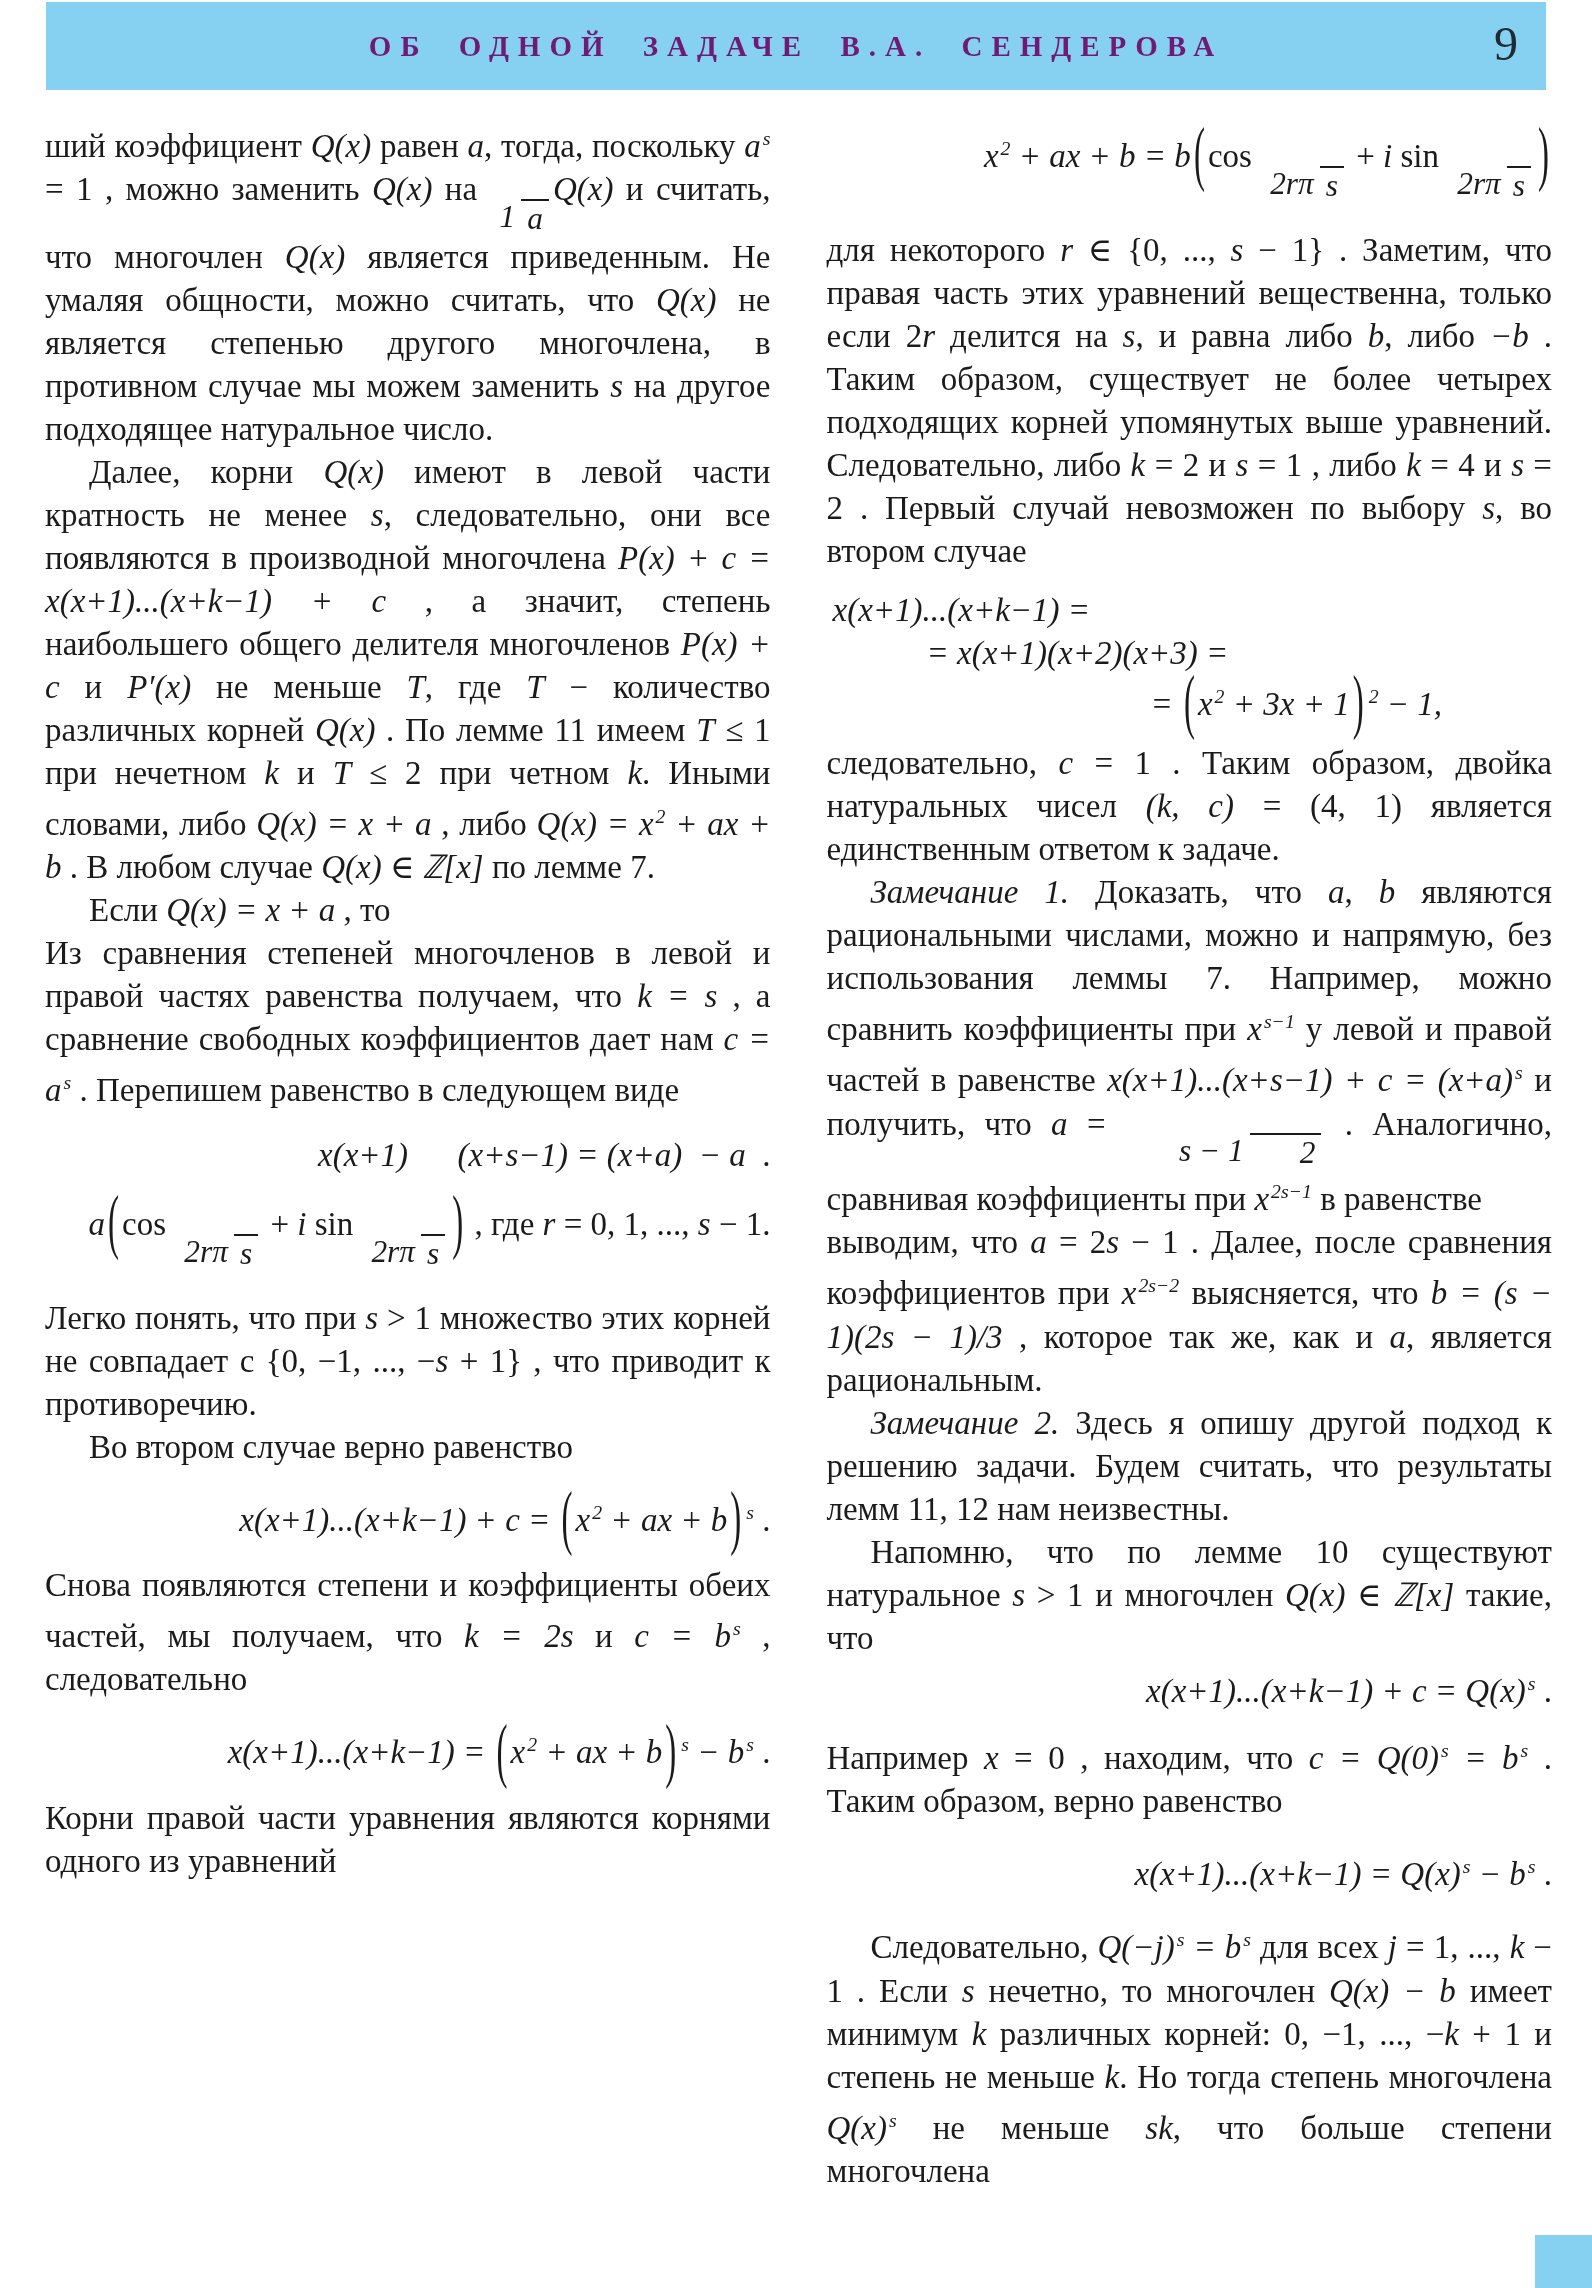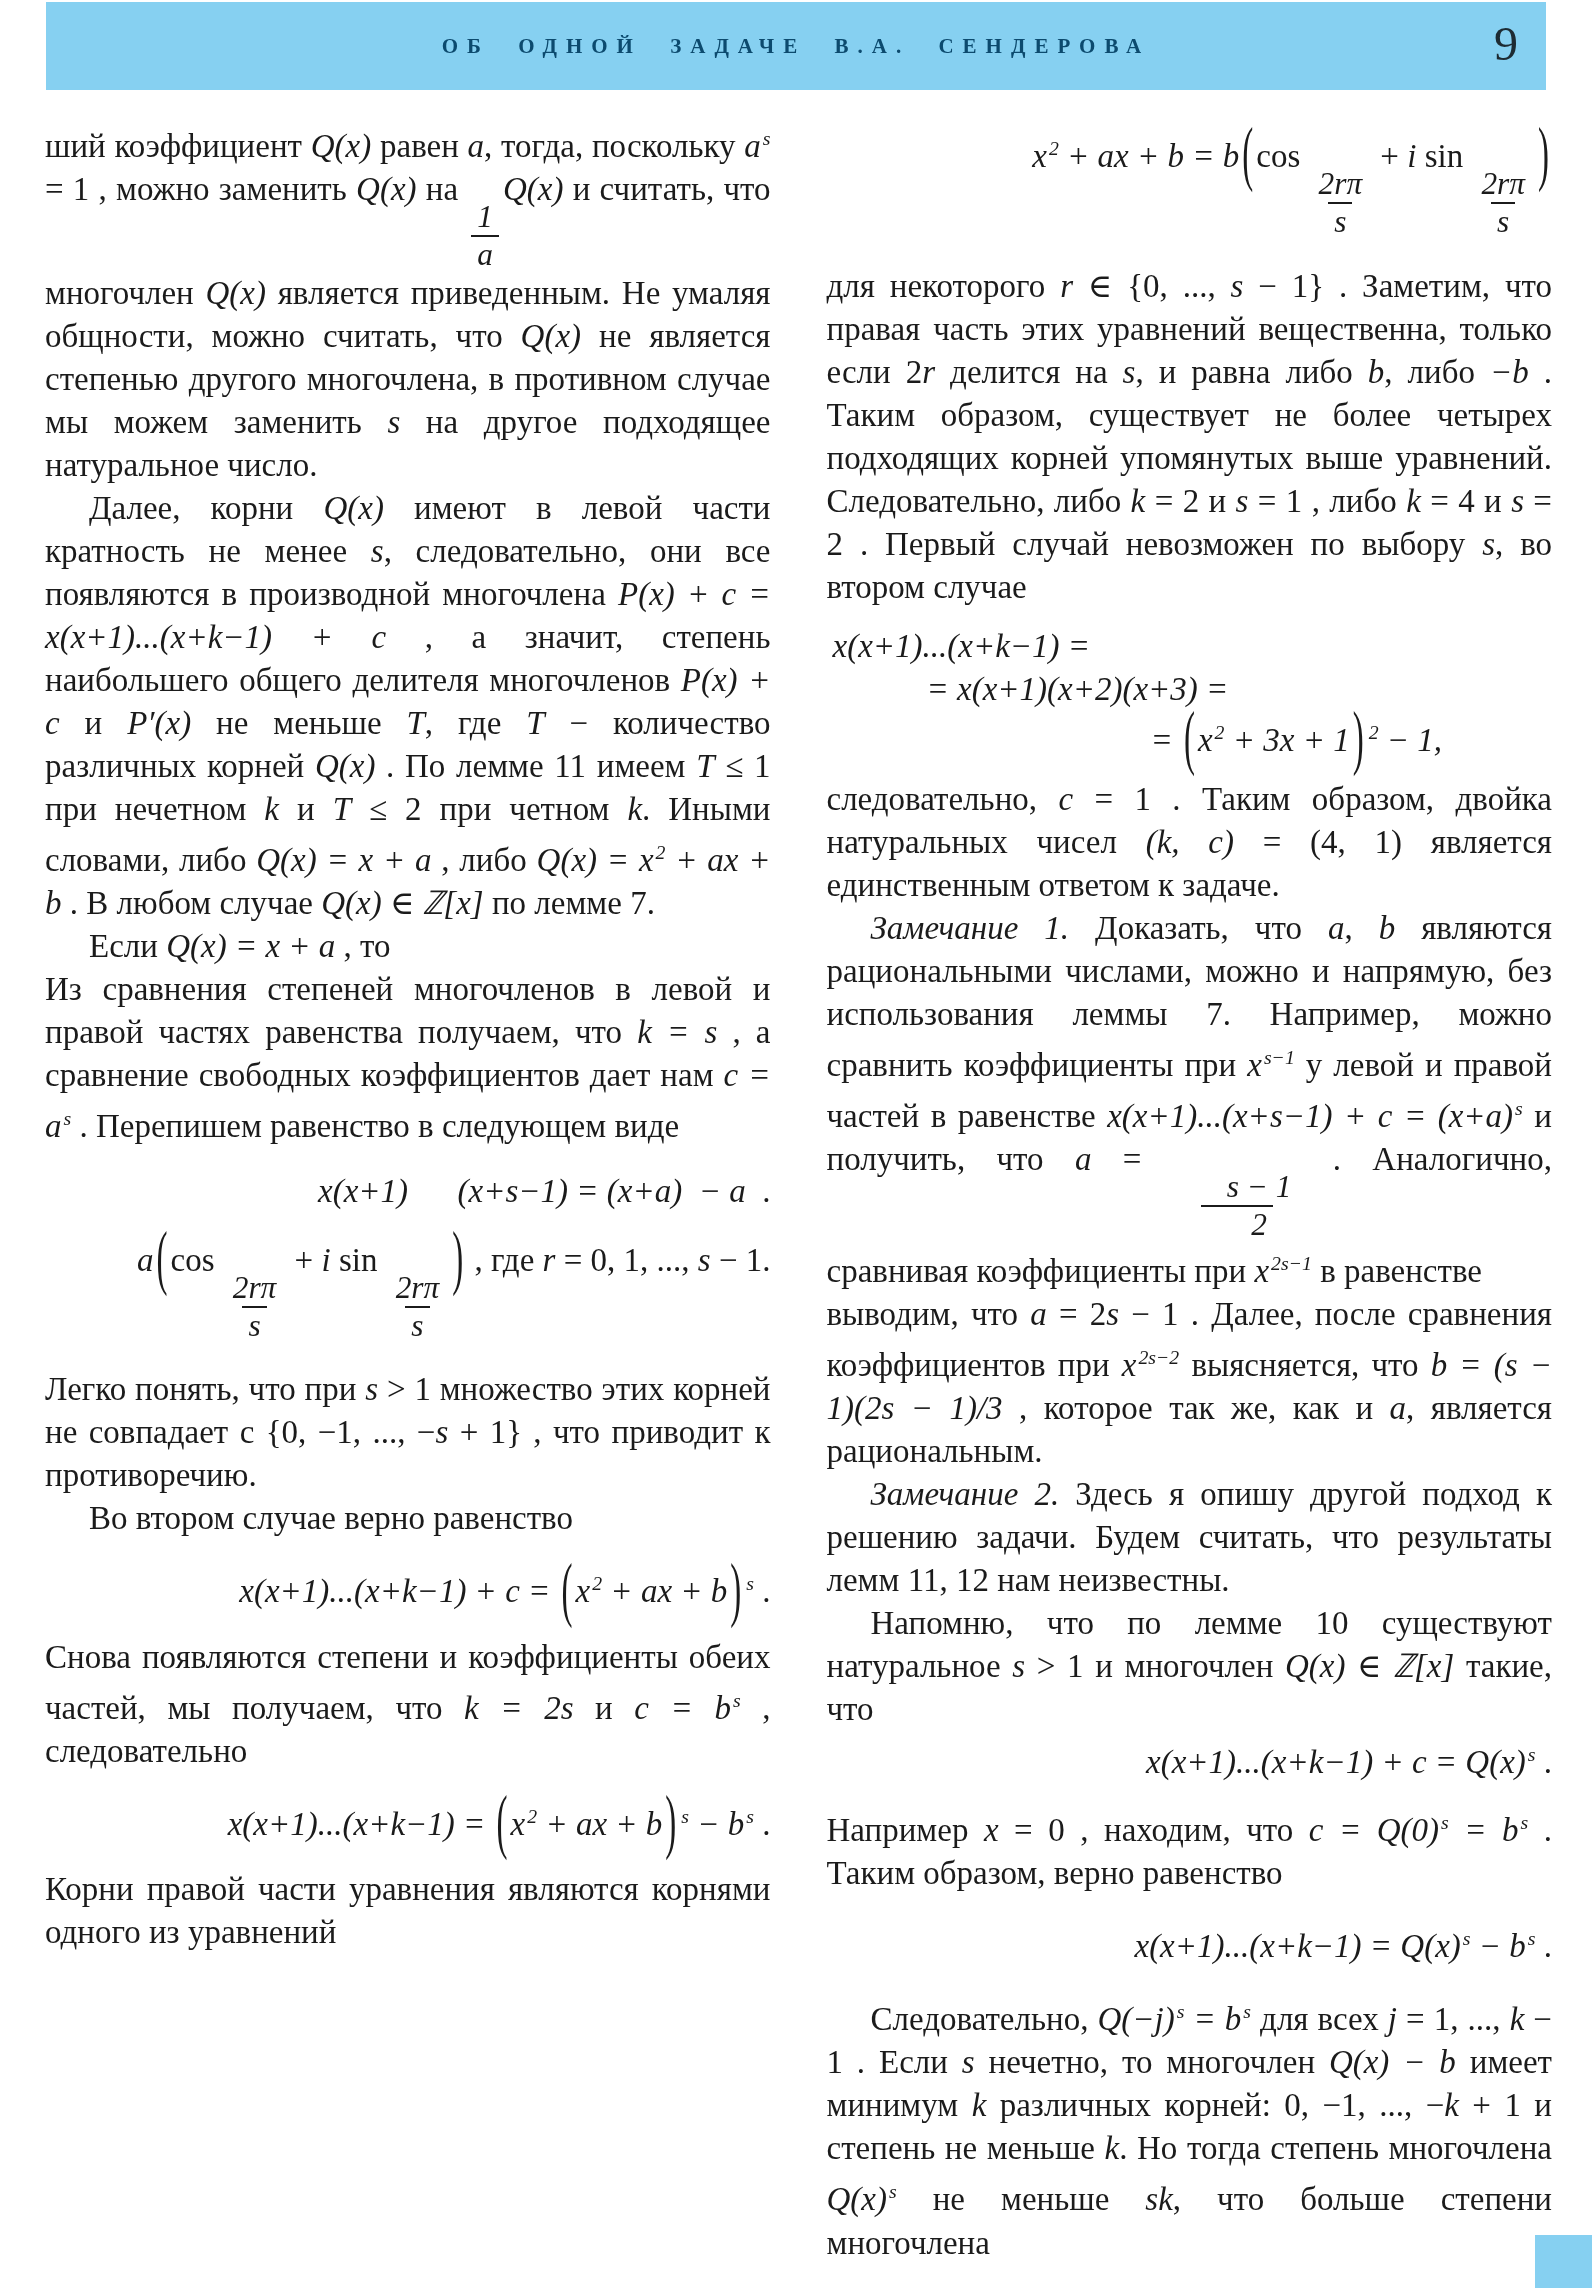--- a/index.html
+++ b/index.html
@@ -1,37 +1,37 @@
 <!DOCTYPE html>
 <html lang="ru" style="--band: #86d0f1;"><head>
 <meta charset="utf-8">
 <style>
   html,body{margin:0;padding:0;background:#ffffff;}
   .page{position:relative;width:1592px;height:2289px;background:#ffffff;overflow:hidden;
         font-family:"Liberation Serif","DejaVu Serif",serif;color:#1b1b1b;}
   .band{position:absolute;left:46px;top:2px;width:1500px;height:88px;background:var(--band,#86d0f1);}
   .band .title{position:absolute;left:0;right:0;top:0;bottom:0;display:flex;align-items:center;justify-content:center;
-        font-weight:bold;font-size:21px;letter-spacing:9px;word-spacing:14px;color:#0c4a6e;}
+        font-weight:bold;font-size:29px;letter-spacing:9px;word-spacing:14px;color:#701a75;}
   .band .pagenum{position:absolute;right:28px;top:50%;transform:translateY(-54%);font-size:48px;color:#1d2b33;}
   .columns{position:absolute;left:45px;top:117px;width:1507px;display:flex;gap:56px;}
   .col{flex:1 1 0;min-width:0;}
   p.text{font-size:33px;line-height:43px;text-align:justify;margin:0;hyphens:auto;}
   p.text.indent{text-indent:44px;}
   p.eq{font-size:33px;line-height:43px;text-align:right;margin:22px 0;white-space:nowrap;}
   p.eq.tight{margin:2px 0 16px;}
   p.eq.tall{margin:26px 0;}
   p.eq.top{margin:10px 0 26px;}
   p.eq.step1{text-align:left;margin:16px 0 0 6px;}
   p.eq.step2{text-align:left;margin:0 0 0 100px;}
   p.eq.step3{text-align:center;margin:0 0 16px 214px;}
   .mv{font-style:italic;}
   .it{font-style:italic;}
   .pl{font-style:normal;}
   .sup{font-size:0.60em;font-style:italic;vertical-align:0.62em;margin-left:2px;}
-  .frac{display:inline-flex;flex-direction:column;align-items:center;font-style:italic;
+  .frac{display:inline-flex;align-items:center;font-style:italic;
         line-height:1.08;font-size:0.95em;vertical-align:-0.85em;margin:0 4px;}
   .frac .num{padding:0 6px 1px;}
   .frac .den{border-top:2px solid currentColor;padding:1px 6px 0;}
   .bigp{display:inline-block;transform:scaleY(2.15);transform-origin:50% 55%;margin:0 3px;
         font-weight:300;font-style:normal;}
   .corner{position:absolute;left:1535px;top:2235px;width:57px;height:54px;background:var(--band,#86d0f1);}
 </style>
 </head>
 <body>
 

